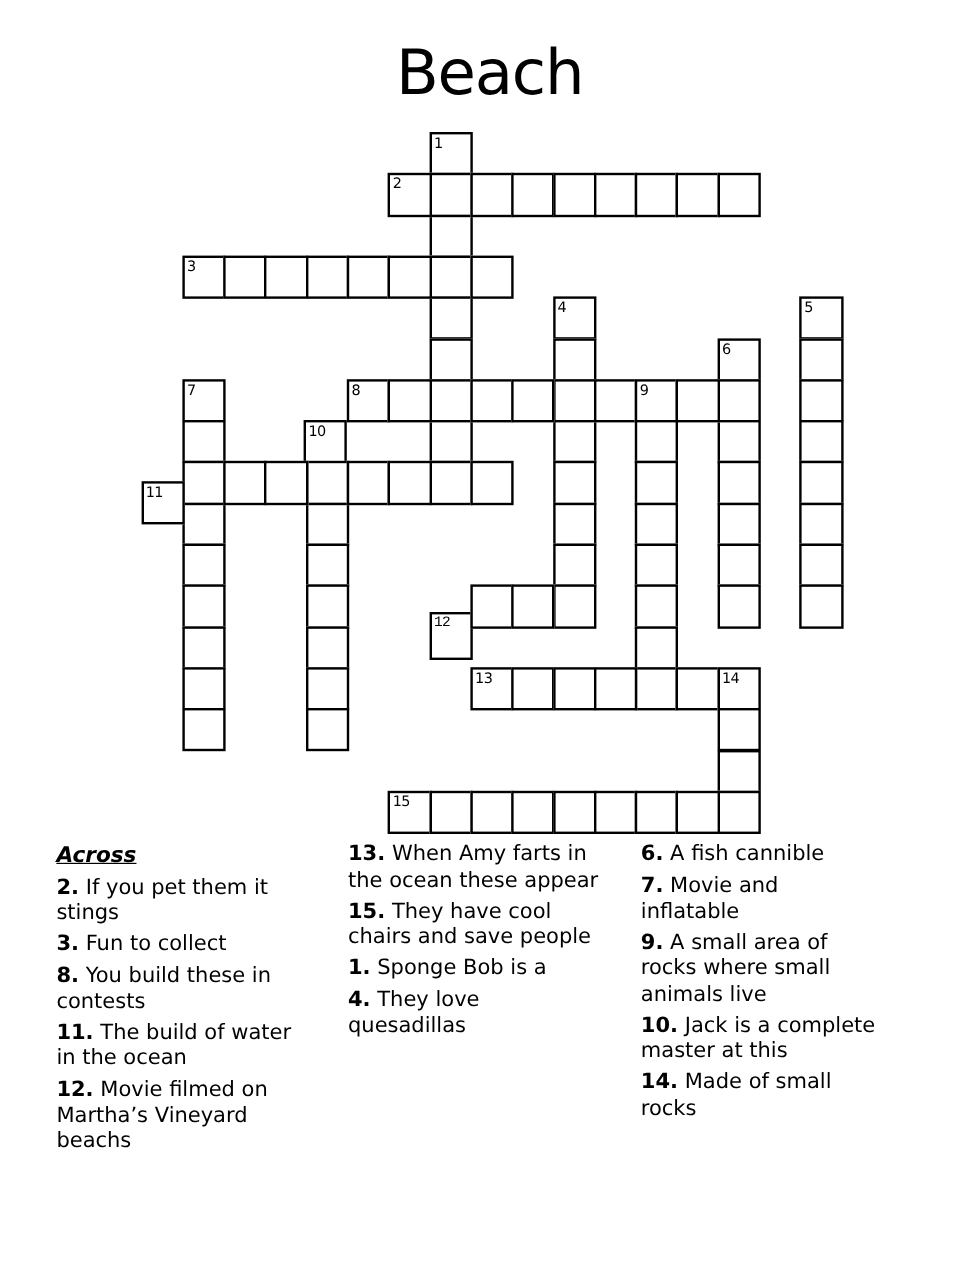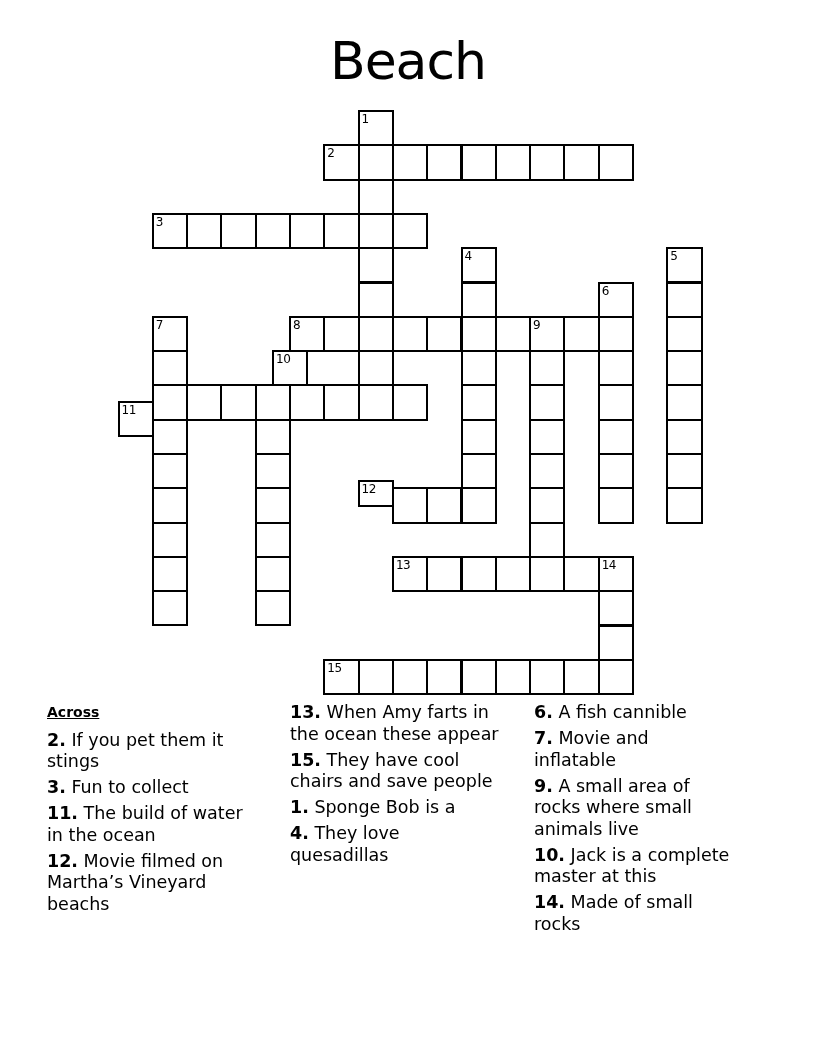--- a/index.html
+++ b/index.html
@@ -25,21 +25,21 @@
   }
   .clue-col {
     position: absolute; top: 702px;
     font-size: 17.5px; line-height: 21.5px;
   }
   .clue-col-1 { left: 47px;  width: 250px; }
   .clue-col-2 { left: 290px; width: 252px; }
   .clue-col-3 { left: 534px; width: 264px; }
   .clue-heading {
     font-weight: bold; text-decoration: underline;
-    font-size: 14px; margin: 8px 0 6px 0;
+    font-size: 18px; margin: 8px 0 6px 0; font-style: italic;
   }
   .clue-heading:first-child { margin-top: 0; }
   .clue { margin: 0 0 4.5px 0; }
   .clue-num { font-weight: bold; }
   .clue-text { white-space: pre-line; }
 </style>
 </head>
 <body>
 
 <div>
@@ -126,39 +126,39 @@
         <span class="cellnum">9</span>
       </div>
       <div class="cell" style="left: 563.4px; top: 315.8px; width: 36.3px; height: 36.3px;"></div>
       <div class="cell" style="left: 529.1px; top: 350.1px; width: 36.3px; height: 36.3px;"></div>
       <div class="cell" style="left: 529.1px; top: 384.4px; width: 36.3px; height: 36.3px;"></div>
       <div class="cell" style="left: 529.1px; top: 418.7px; width: 36.3px; height: 36.3px;"></div>
       <div class="cell" style="left: 529.1px; top: 453px; width: 36.3px; height: 36.3px;"></div>
       <div class="cell" style="left: 529.1px; top: 487.3px; width: 36.3px; height: 36.3px;"></div>
       <div class="cell" style="left: 529.1px; top: 521.6px; width: 36.3px; height: 36.3px;"></div>
       <div class="cell" style="left: 529.1px; top: 555.9px; width: 36.3px; height: 36.3px;"></div>
-      <div class="cell" style="left: 272px; top: 350.1px; width: 36.3px; height: 49px;">
+      <div class="cell" style="left: 253px; top: 350.1px; width: 36.3px; height: 49px;">
         <span class="cellnum">10</span>
       </div>
       <div class="cell" style="left: 254.7px; top: 384.4px; width: 36.3px; height: 36.3px;"></div>
       <div class="cell" style="left: 254.7px; top: 418.7px; width: 36.3px; height: 36.3px;"></div>
       <div class="cell" style="left: 254.7px; top: 453px; width: 36.3px; height: 36.3px;"></div>
       <div class="cell" style="left: 254.7px; top: 487.3px; width: 36.3px; height: 36.3px;"></div>
       <div class="cell" style="left: 254.7px; top: 521.6px; width: 36.3px; height: 36.3px;"></div>
       <div class="cell" style="left: 254.7px; top: 555.9px; width: 36.3px; height: 36.3px;"></div>
       <div class="cell" style="left: 254.7px; top: 590.2px; width: 36.3px; height: 36.3px;"></div>
       <div class="cell" style="left: 117.5px; top: 401px; width: 36.3px; height: 36.3px;">
         <span class="cellnum">11</span>
       </div>
       <div class="cell" style="left: 186.1px; top: 384.4px; width: 36.3px; height: 36.3px;"></div>
       <div class="cell" style="left: 220.4px; top: 384.4px; width: 36.3px; height: 36.3px;"></div>
       <div class="cell" style="left: 289px; top: 384.4px; width: 36.3px; height: 36.3px;"></div>
       <div class="cell" style="left: 323.3px; top: 384.4px; width: 36.3px; height: 36.3px;"></div>
       <div class="cell" style="left: 391.9px; top: 384.4px; width: 36.3px; height: 36.3px;"></div>
-      <div class="cell" style="left: 357.6px; top: 480px; width: 36.3px; height: 27px;">
+      <div class="cell" style="left: 357.6px; top: 510px; width: 36.3px; height: 40px; font-family: Liberation Mono, monospace;">
         <span class="cellnum">12</span>
       </div>
       <div class="cell" style="left: 391.9px; top: 487.3px; width: 36.3px; height: 36.3px;"></div>
       <div class="cell" style="left: 426.2px; top: 487.3px; width: 36.3px; height: 36.3px;"></div>
       <div class="cell" style="left: 391.9px; top: 555.9px; width: 36.3px; height: 36.3px;">
         <span class="cellnum">13</span>
       </div>
       <div class="cell" style="left: 426.2px; top: 555.9px; width: 36.3px; height: 36.3px;"></div>
       <div class="cell" style="left: 460.5px; top: 555.9px; width: 36.3px; height: 36.3px;"></div>
       <div class="cell" style="left: 494.8px; top: 555.9px; width: 36.3px; height: 36.3px;"></div>
@@ -179,20 +179,22 @@
       <div class="cell" style="left: 494.8px; top: 658.8px; width: 36.3px; height: 36.3px;"></div>
       <div class="cell" style="left: 529.1px; top: 658.8px; width: 36.3px; height: 36.3px;"></div>
       <div class="cell" style="left: 563.4px; top: 658.8px; width: 36.3px; height: 36.3px;"></div>
     </div>
   <div id="clues">
       <div class="clue-col clue-col-1">
         <div class="clue-heading">Across</div>
         <div class="clue"><span class="clue-num">2.</span> <span class="clue-text">If you pet them it
 stings</span></div>
         <div class="clue"><span class="clue-num">3.</span> <span class="clue-text">Fun to collect</span></div>
+        <div class="clue"><span class="clue-num">8.</span> <span class="clue-text">You build these in
+contests</span></div>
         <div class="clue"><span class="clue-num">11.</span> <span class="clue-text">The build of water
 in the ocean</span></div>
         <div class="clue"><span class="clue-num">12.</span> <span class="clue-text">Movie filmed on
 Martha’s Vineyard
 beachs</span></div>
       </div>
       <div class="clue-col clue-col-2">
         <div class="clue"><span class="clue-num">13.</span> <span class="clue-text">When Amy farts in
 the ocean these appear</span></div>
         <div class="clue"><span class="clue-num">15.</span> <span class="clue-text">They have cool

